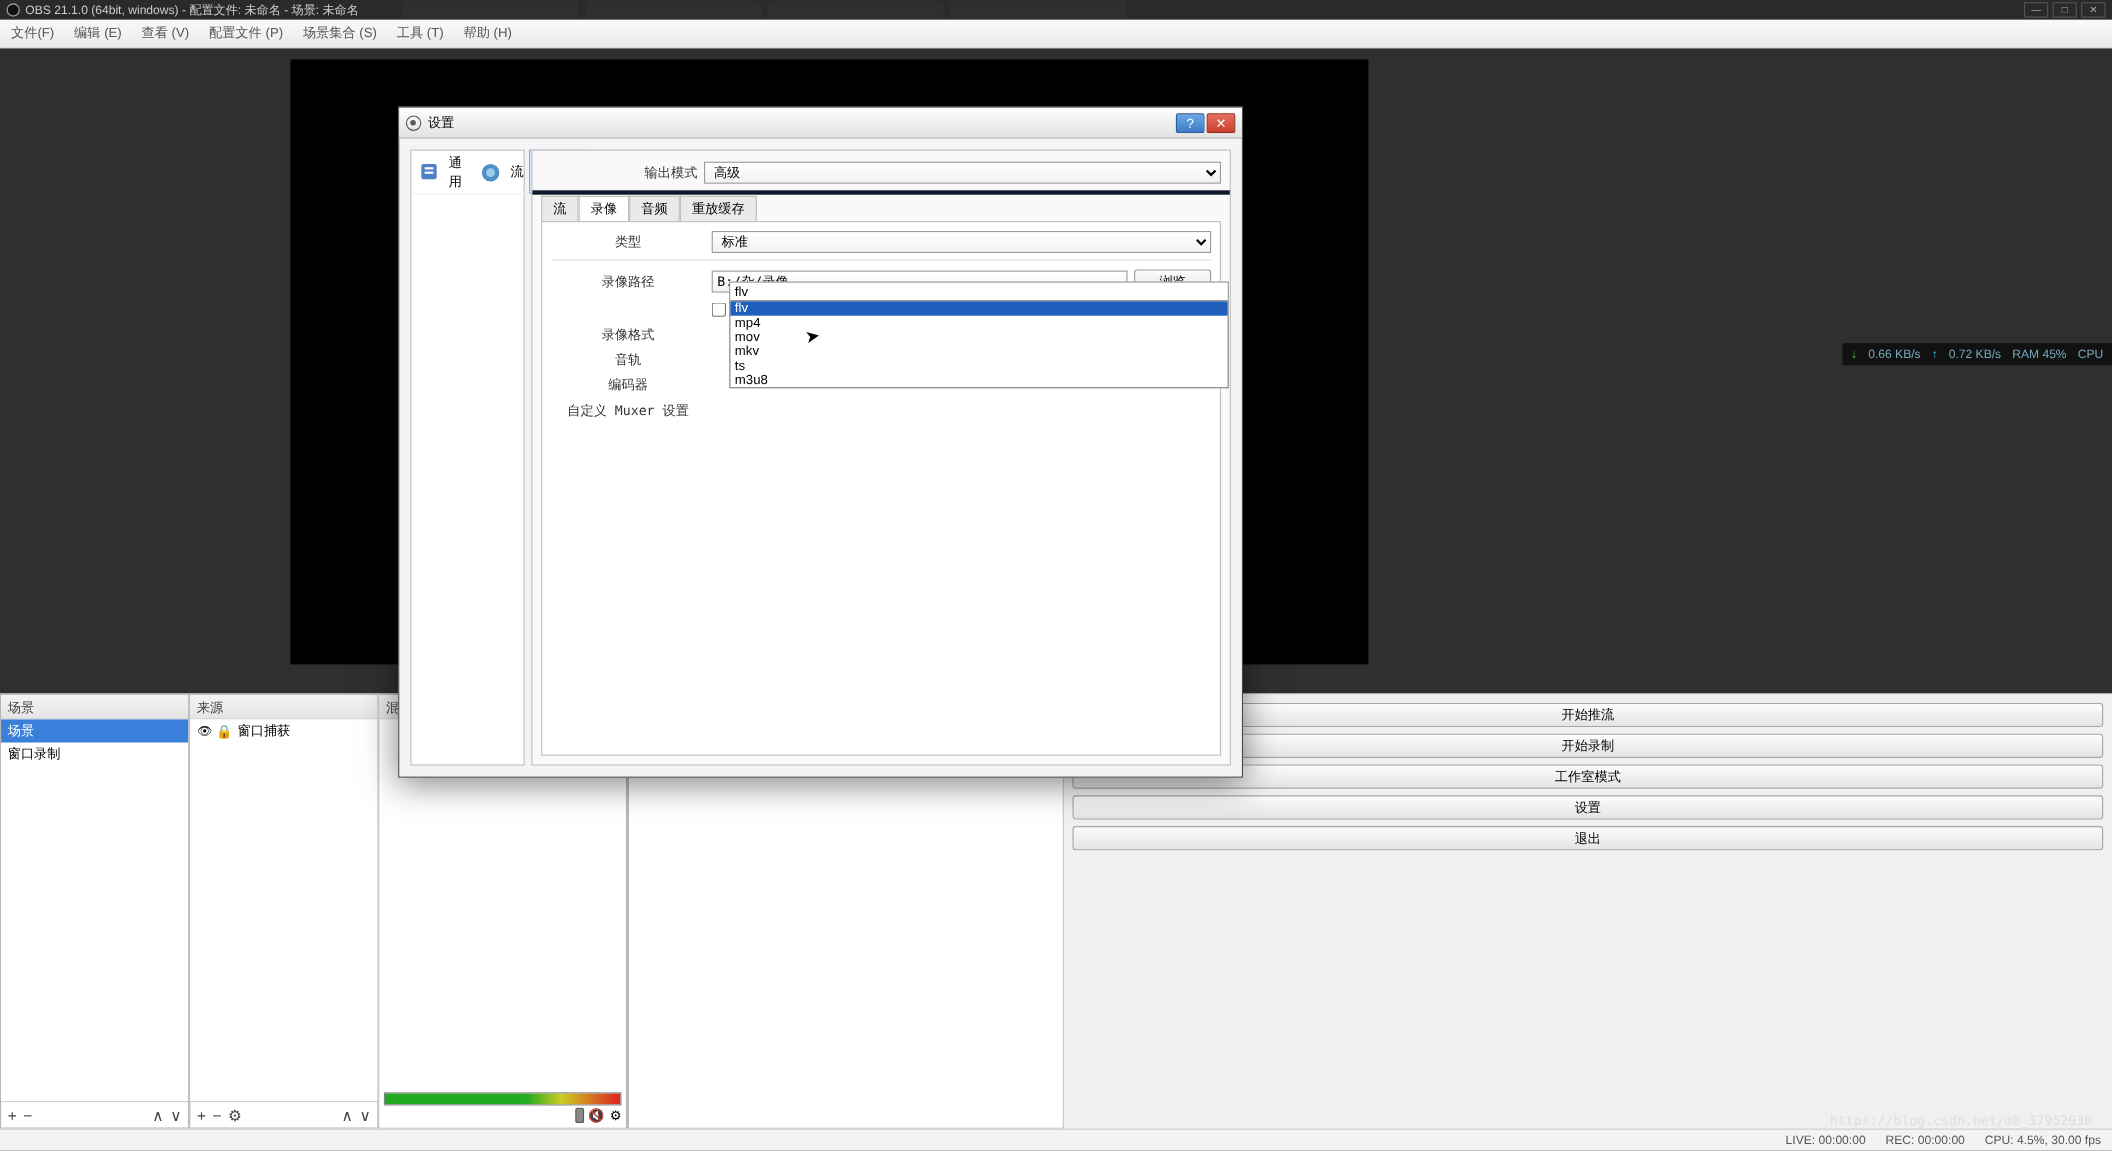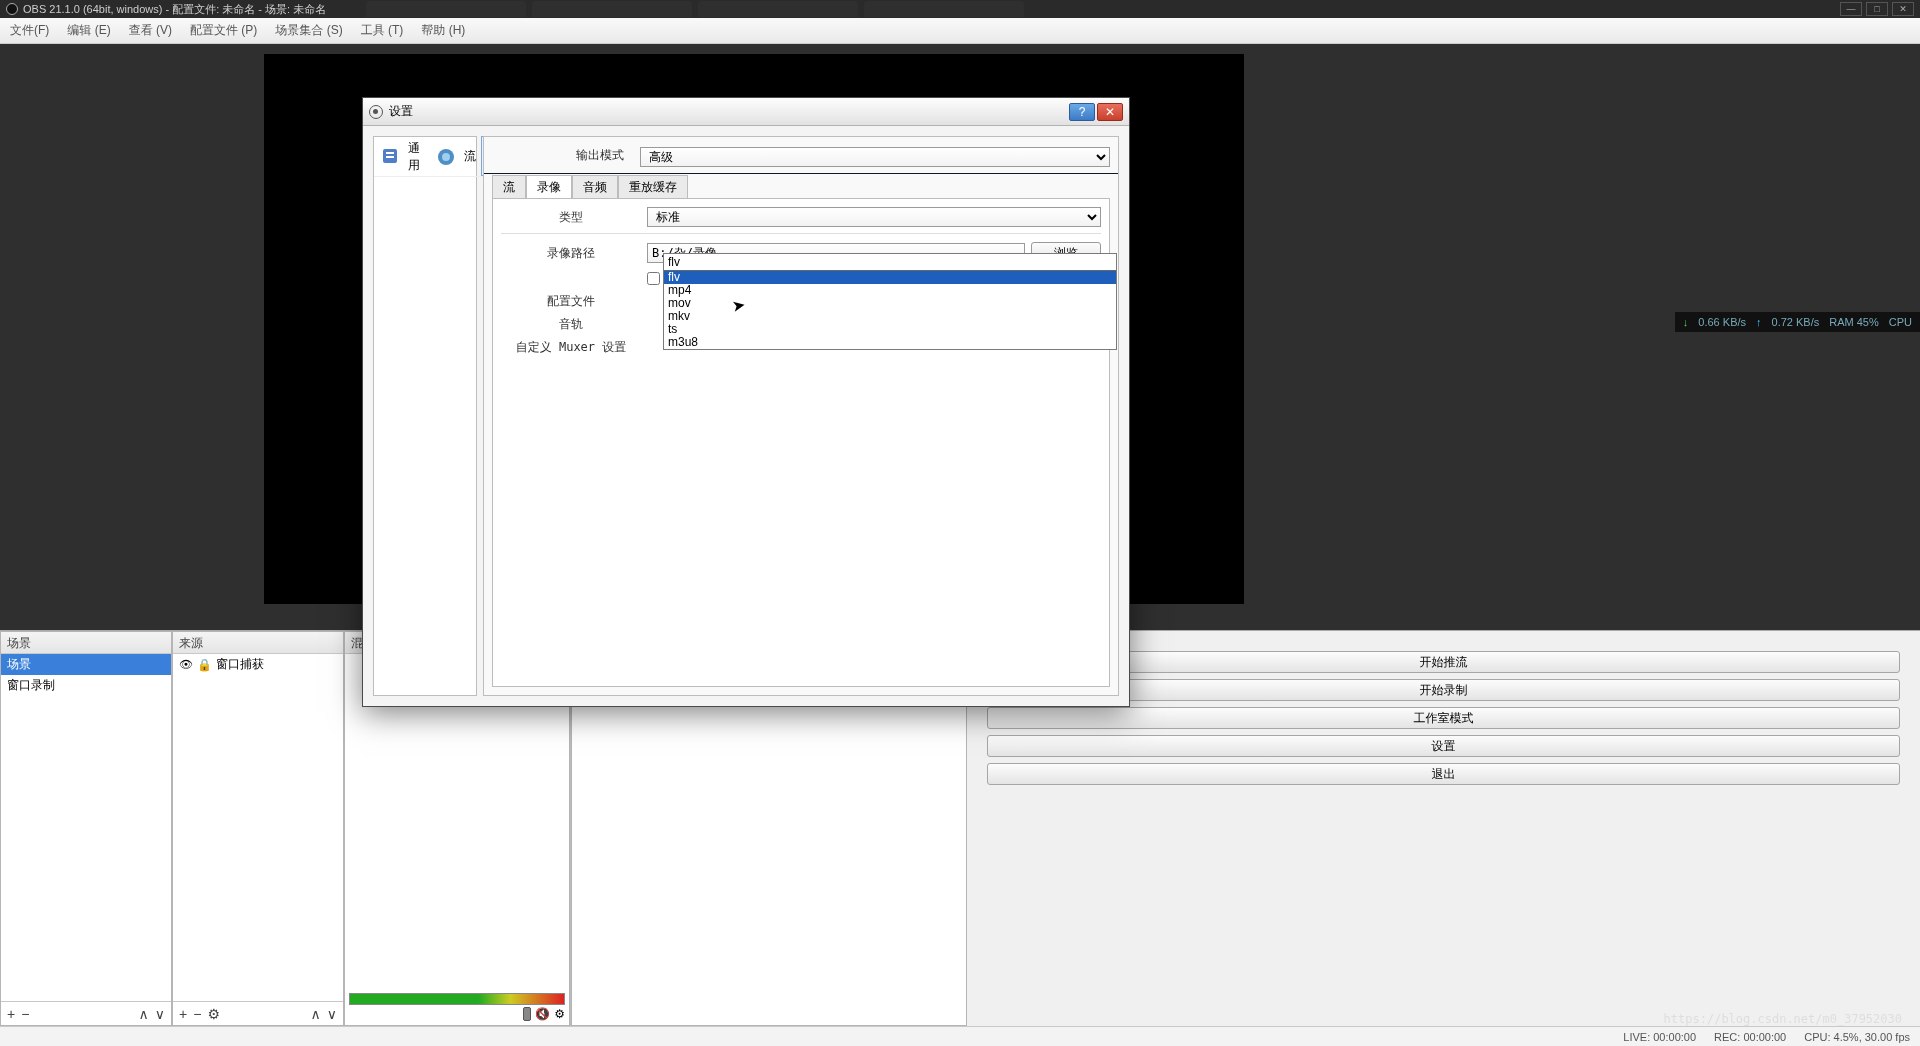--- a/index.html
+++ b/index.html
@@ -37,21 +37,21 @@
 .sources .body .eye { font-size:11px;}
 
 .mixer { width:226px; }
 .mixer .body { padding:4px; display:flex; flex-direction:column; gap:2px; justify-content:flex-end; height:100%;}
 .mixer .meter { height:12px; background:linear-gradient(to right,#2a2 0%,#2a2 60%,#cc2 75%,#d22 100%); border:1px solid #888; width:100%; position:relative;}
 .mixer .controls { display:flex; justify-content:flex-end; gap:4px; align-items:center; font-size:12px;}
 .mixer .slider-knob { width:8px;height:14px;background:#888;border:1px solid #555;border-radius:2px;}
 
 .right-side { flex:1; display:flex; border-left:1px solid #bbb;}
 .transitions { width:396px; }
-.controls-panel { flex:1; padding:20px; display:flex; flex-direction:column; gap:6px;}
+.controls-panel { flex:1; padding:8px; display:flex; flex-direction:column; gap:6px;}
 .controls-panel button { height:22px; background:linear-gradient(#fcfcfc,#e4e4e4); border:1px solid #a6a6a6; border-radius:3px; font-size:12px; cursor:pointer;}
 
 .statusbar { position:absolute; bottom:0; left:0; right:0; height:20px; background:#f3f3f3; border-top:1px solid #c9c9c9; display:flex; justify-content:flex-end; align-items:center; padding:0 10px; gap:18px; font-size:11px; color:#555; font-family:Consolas,monospace;}
 .watermark { position:absolute; bottom:20px; right:18px; color:#ccc; font-size:12px; opacity:.5; font-family:Consolas,monospace;}
 
 
 .dialog { position:absolute; left:362px; top:97px; width:768px; height:610px; background:#f4f4f4; border:1px solid #4a4a4a; box-shadow:0 6px 30px rgba(0,0,0,.5); display:flex; flex-direction:column;}
 .dialog-title { height:28px; background:linear-gradient(#fdfdfd,#e2e2e2); display:flex; align-items:center; padding:0 6px; border-bottom:1px solid #b3b3b3;}
 .dialog-title .dlg-icon { width:14px;height:14px;border:1.5px solid #555;border-radius:50%;margin-right:6px;position:relative;}
 .dialog-title .dlg-icon::after{content:"";position:absolute;width:5px;height:5px;border-radius:50%;background:#555;left:3px;top:3px;}
@@ -60,21 +60,21 @@
 .dialog-title .help { background:linear-gradient(#6aa9e8,#3d7ac5); color:#fff; border:1px solid #2e5c9a;}
 .dialog-title .close { background:linear-gradient(#e76f5e,#c9402c); color:#fff; border:1px solid #972c1d;}
 
 .dialog-body { flex:1; display:flex; padding:10px; gap:6px;}
 .dlg-sidebar { width:104px; border:1px solid #bdbdbd; background:#fff; display:flex; flex-direction:row;}
 .dlg-sidebar .item { height:40px; display:flex; align-items:center; gap:6px; padding:0 6px; font-size:12px; border-bottom:1px solid #eee; cursor:pointer;}
 .dlg-sidebar .item.sel { background:#e9f2fc; border:1px solid #7aa7d9; margin:-1px;}
 .dlg-sidebar .ico { width:24px; height:24px; display:flex;align-items:center;justify-content:center;}
 
 .dlg-main { flex:1; border:1px solid #bdbdbd; background:#f9f9f9; display:flex; flex-direction:column; position:relative;}
-.dlg-main .top-row { display:flex; align-items:flex-start; justify-content:flex-end; padding:10px 8px 6px 8px; gap:16px; border-bottom:1px solid #0f172a;}
+.dlg-main .top-row { display:flex; align-items:center; justify-content:flex-end; padding:10px 8px 6px 8px; gap:6px; border-bottom:4px solid #0f172a;}
 .dlg-main select, .dlg-main input[type=text] { font-size:12px; height:20px; border:1px solid #9a9a9a; background:linear-gradient(#fff,#f2f2f2); padding:0 4px; font-family:Consolas,monospace;}
 .dlg-main .lab { font-size:12px; color:#333; text-align:right; font-family:SimSun,monospace;}
 
 .dlg-tabs { display:flex; margin:0 8px; }
 .dlg-tabs .t { padding:3px 10px; border:1px solid #bcbcbc; border-bottom:none; background:#eaeaea; font-size:12px; cursor:pointer; position:relative; top:1px; font-family:SimSun,monospace;}
 .dlg-tabs .t.active { background:#fff; }
 
 .dlg-content { border:1px solid #bcbcbc; margin:0 8px 8px 8px; flex:1; background:#fff; padding:8px; position:relative;}
 .form-row { display:flex; align-items:center; gap:6px; margin-bottom:6px;}
 .form-row .lab { width:140px;text-align:center;}
@@ -318,37 +318,40 @@
           </div>
         </div>
         <div class="form-row">
           <span class="lab"></span>
           <div class="ctrl">
             <input type="checkbox" style="">
             <span style="font-family:SimSun,monospace;">生成没有空格文件名</span>
           </div>
         </div>
         <div class="form-row" style="position:relative;">
-          <span class="lab">配置文件</span>
+          <span class="lab">录像格式</span>
           <div class="ctrl" style="position:relative;">
             <div class="dropdown-open" style="left:16px; width:100%;">
               <div class="head" style="display:flex;justify-content:space-between;align-items:center;">flv</div>
               <div class="opt hl">flv</div>
               <div class="opt">mp4</div>
               <div class="opt">mov</div>
               <div class="opt">mkv</div>
               <div class="opt">ts</div>
               <div class="opt">m3u8</div>
             </div>
           </div>
         </div>
         <div class="form-row">
           <span class="lab">音轨</span>
         </div>
         <div class="form-row">
+          <span class="lab">编码器</span>
+        </div>
+        <div class="form-row">
           <span class="lab" style="width:140px;">自定义 Muxer 设置</span>
         </div>
       </div>
     </div>
   </div>
 
 </div>
 
 <div class="cursor">➤</div>
 

